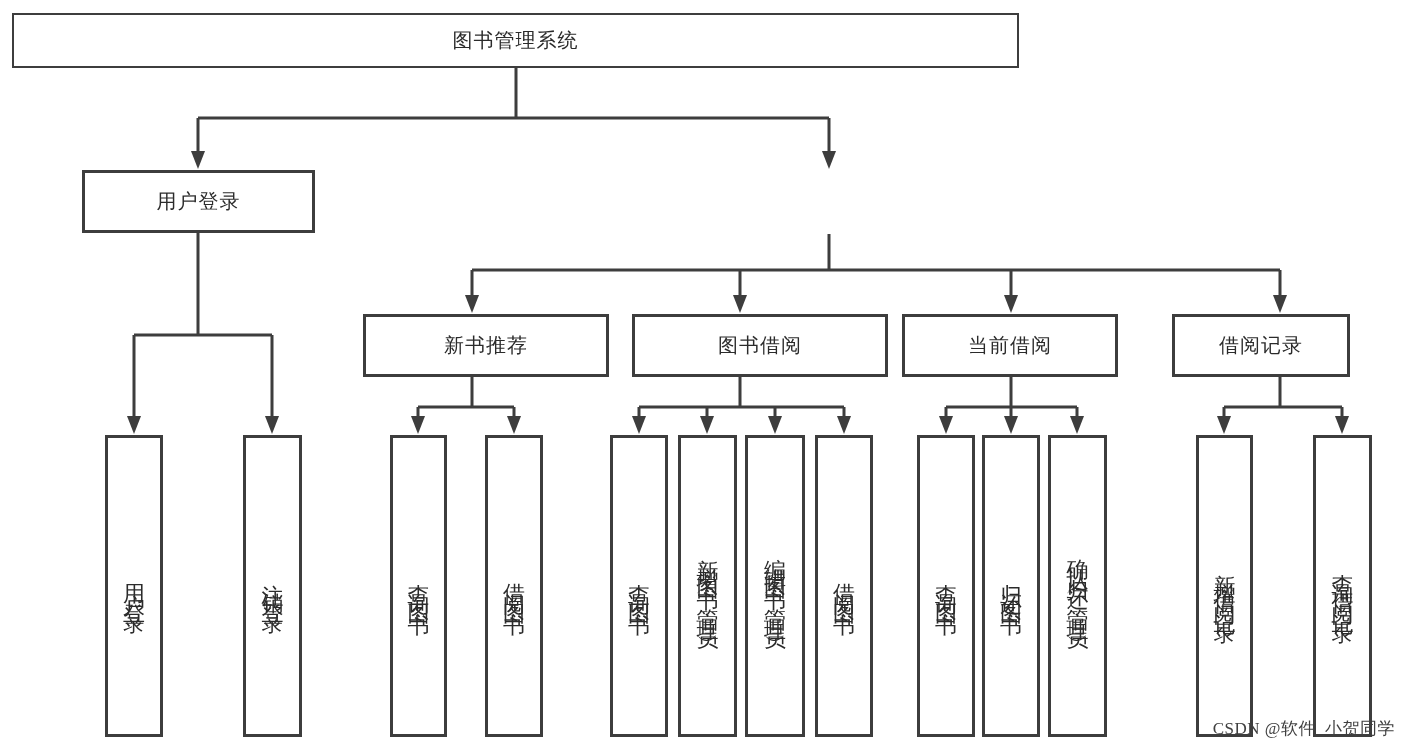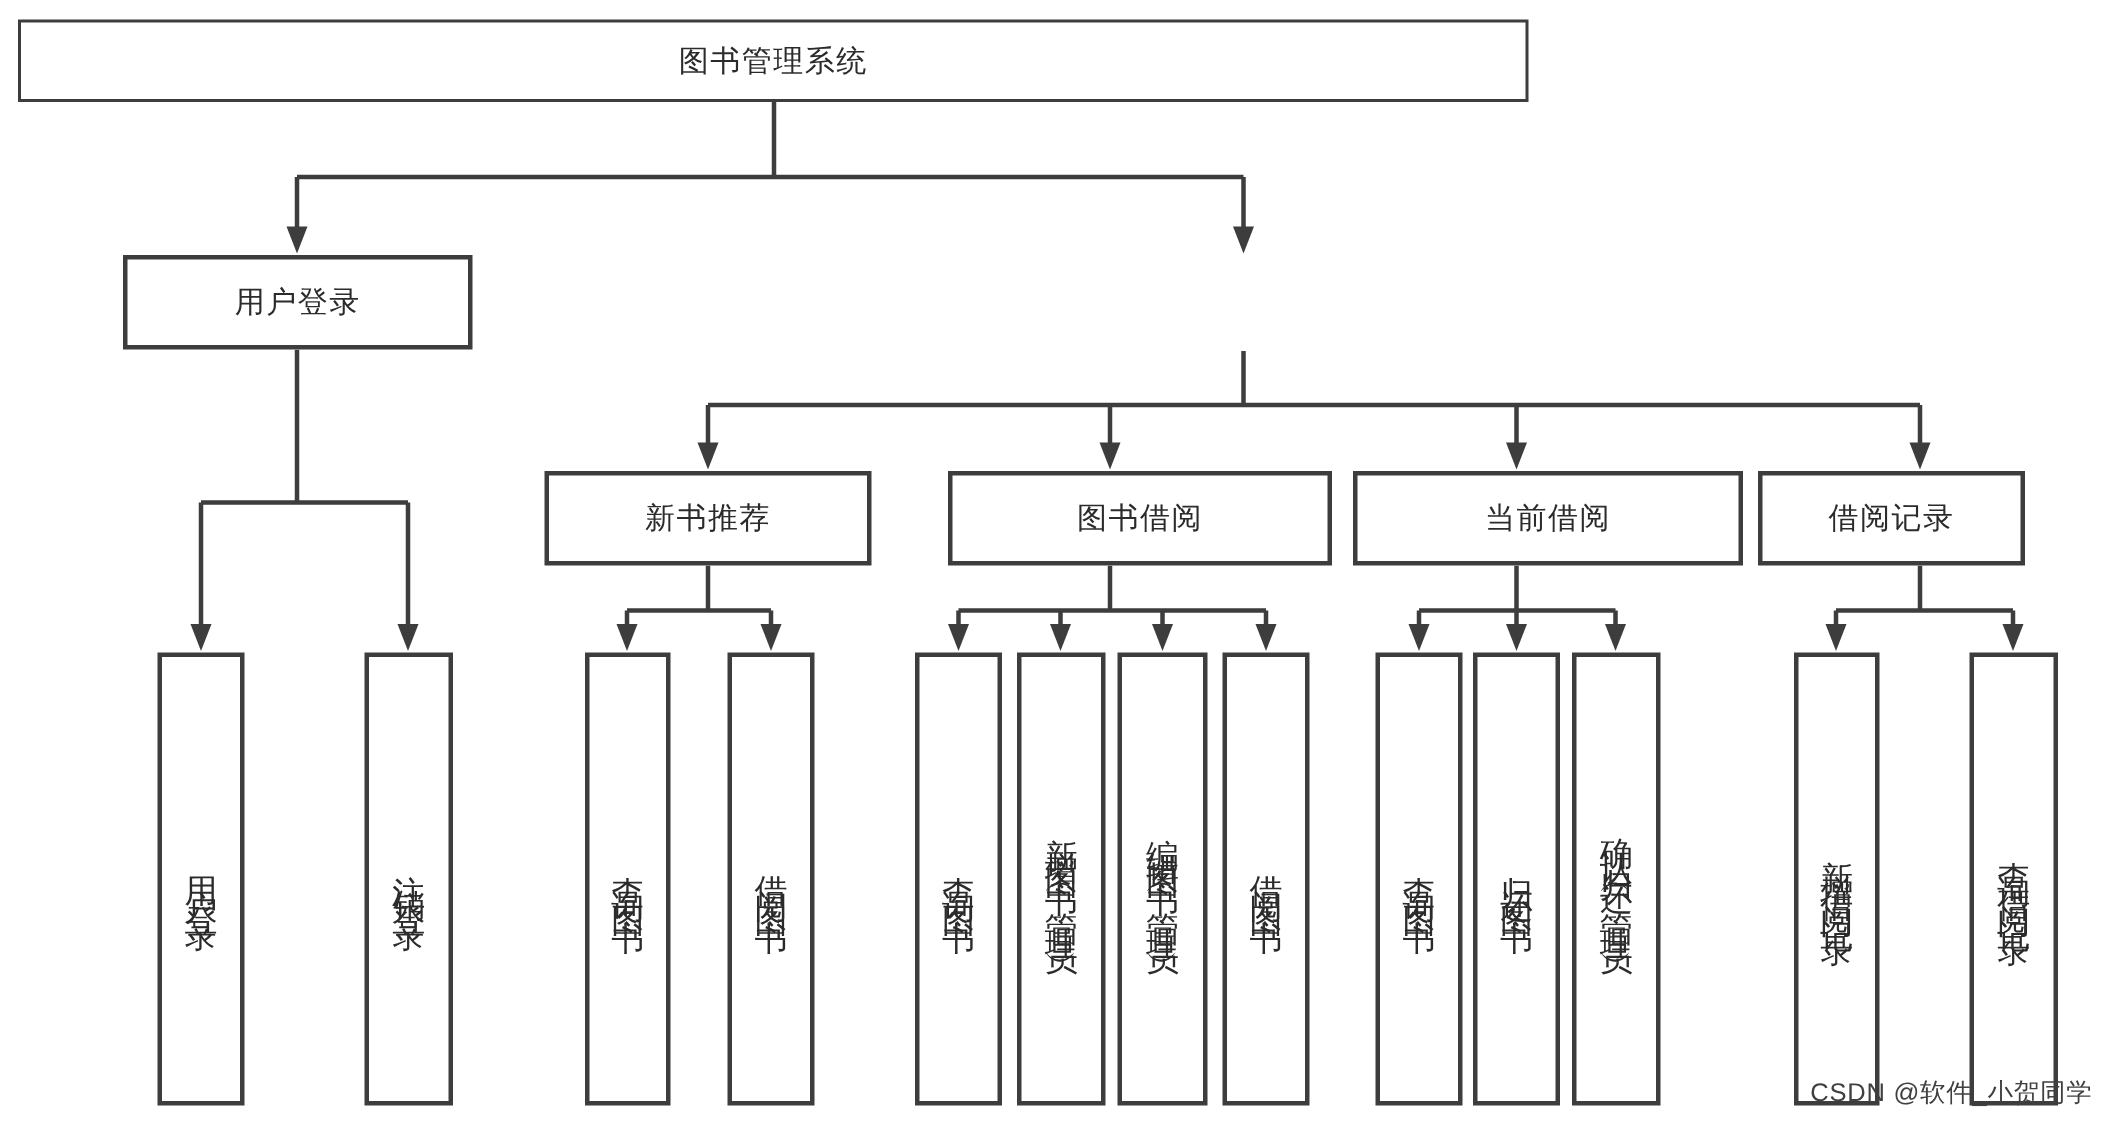--- a/index.html
+++ b/index.html
@@ -7,20 +7,21 @@
     padding: 0;
     background: #ffffff;
     font-family: "Liberation Sans", sans-serif;
   }
   .canvas {
     position: relative;
     width: 1405px;
     height: 747px;
     background: #ffffff;
     overflow: hidden;
+    font-family: Liberation Serif, serif;
   }
   .connectors {
     position: absolute;
     left: 0;
     top: 0;
     width: 1405px;
     height: 747px;
   }
   .node {
     position: absolute;
@@ -99,23 +100,23 @@
       <polygon points="1070,416 1084,416 1077,434"></polygon>
       <polygon points="1217,416 1231,416 1224,434"></polygon>
       <polygon points="1335,416 1349,416 1342,434"></polygon>
     </g>
   </svg>
 
   <div class="node root" style="left:12px;top:13px;width:1007px;height:55px">图书管理系统</div>
 
   <div class="node" style="left:82px;top:170px;width:233px;height:63px">用户登录</div>
 
-  <div class="node" style="left:363px;top:314px;width:218px;height:63px">新书推荐</div>
+  <div class="node" style="left:363px;top:314px;width:246px;height:63px">新书推荐</div>
   <div class="node" style="left:632px;top:314px;width:256px;height:63px">图书借阅</div>
-  <div class="node" style="left:902px;top:314px;width:260px;height:63px">当前借阅</div>
+  <div class="node" style="left:902px;top:314px;width:216px;height:63px">当前借阅</div>
   <div class="node" style="left:1172px;top:314px;width:178px;height:63px">借阅记录</div>
 
   <div class="node vert" style="left:105px;top:435px;width:58px;height:302px">用户登录</div>
   <div class="node vert" style="left:243px;top:435px;width:59px;height:302px">注销登录</div>
 
   <div class="node vert" style="left:390px;top:435px;width:57px;height:302px">查询图书</div>
   <div class="node vert" style="left:485px;top:435px;width:58px;height:302px">借阅图书</div>
 
   <div class="node vert" style="left:610px;top:435px;width:58px;height:302px">查询图书</div>
   <div class="node vert" style="left:678px;top:435px;width:59px;height:302px">新增图书（管理员）</div>

